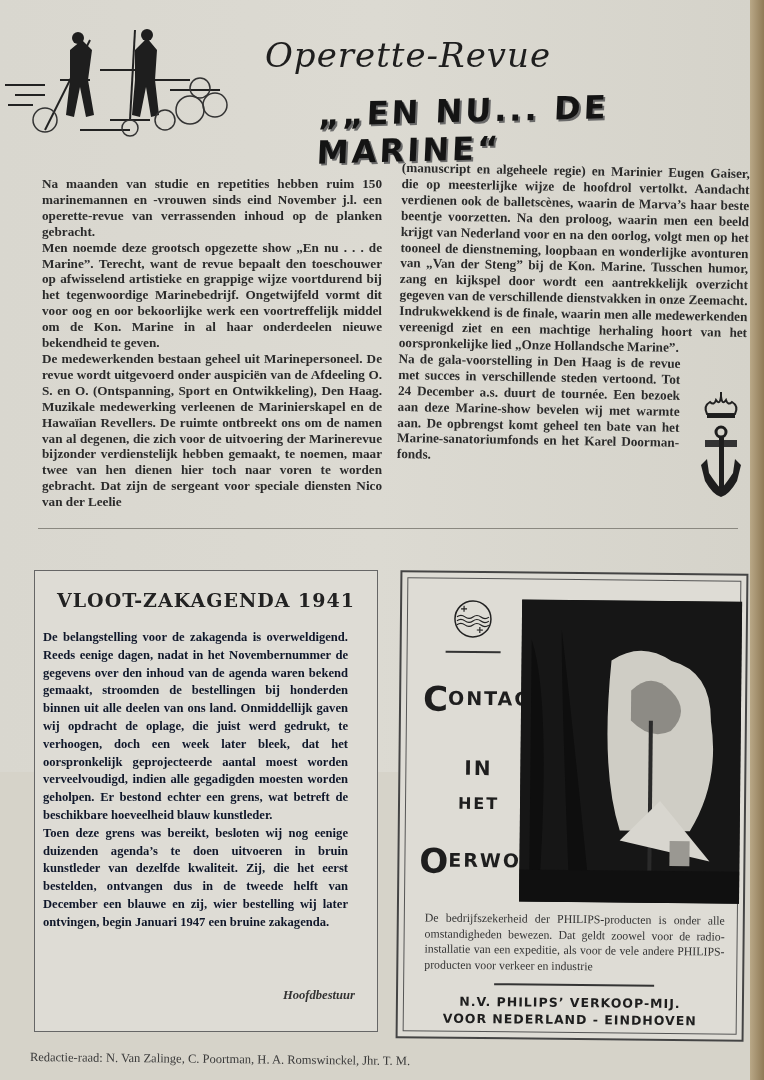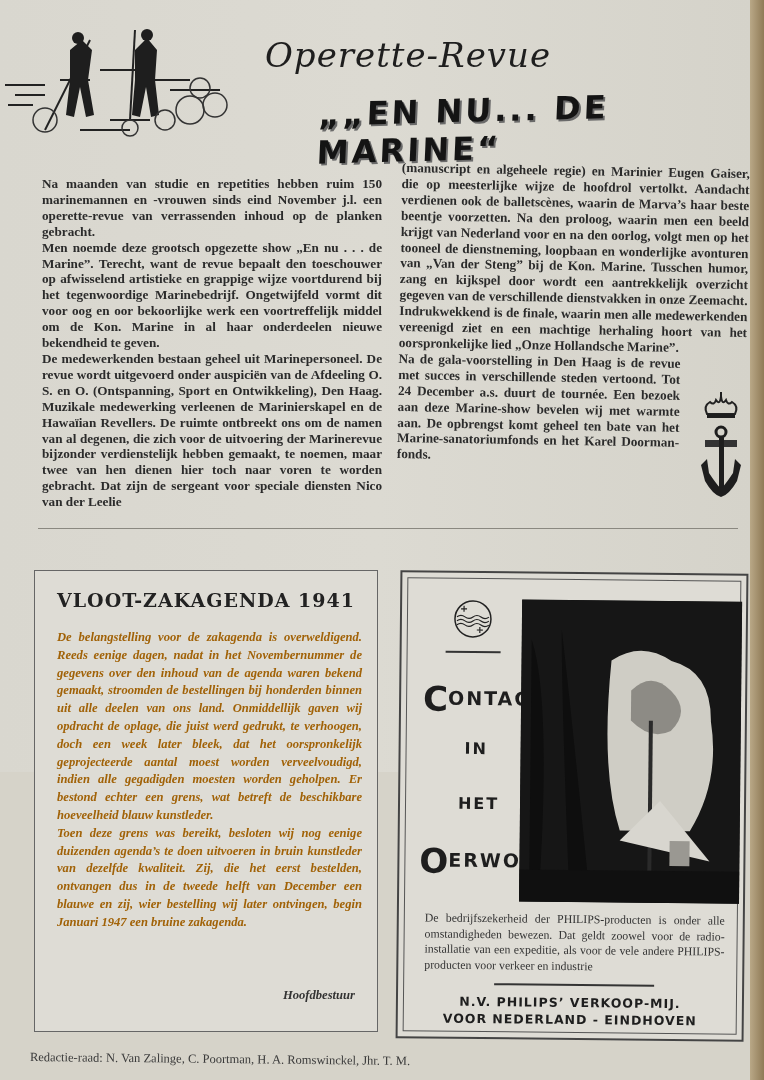--- a/index.html
+++ b/index.html
@@ -55,23 +55,23 @@
     position: absolute; left: 34px; top: 570px; width: 344px; height: 462px;
     border: 1.5px solid #666; box-sizing: border-box;
     background: #dedcd5;
   }
   .vloot-title {
     position: absolute; left: 22px; top: 18px;
     font-family: "DejaVu Serif", serif; font-weight: bold;
     font-size: 19px; letter-spacing: 1px; color: #222;
   }
   .vloot-body {
-    position: absolute; left: 22px; top: 58px; width: 305px;
-    font-family: "Liberation Serif", serif; font-style: italic; font-weight: bold;
-    font-size: 12.6px; line-height: 17.8px; text-align: justify; color: #a16207;
+    position: absolute; left: 8px; top: 58px; width: 305px;
+    font-family: "Liberation Serif", serif; font-weight: bold;
+    font-size: 12.6px; line-height: 17.8px; text-align: justify; color: #0f172a;
   }
   .vloot-body p { margin: 0; }
   .vloot-sign {
     position: absolute; right: 22px; bottom: 28px;
     font-family: "Liberation Serif", serif; font-style: italic; font-weight: bold;
     font-size: 12.6px; color: #333; text-align: right;
   }
   
   .ad-box {
     position: absolute; left: 398px; top: 572px; width: 348px; height: 468px;
@@ -87,21 +87,21 @@
     position: absolute; left: 45px; top: 20px; width: 40px; height: 40px;
   }
   .logo-rule {
     position: absolute; left: 38px; top: 72px; width: 55px; height: 2px; background: #333;
   }
   .contact-word {
     position: absolute; font-family: "DejaVu Sans", sans-serif; font-weight: bold;
     color: #1e1e1e; letter-spacing: 2px;
   }
   .w-contact { left: 16px; top: 100px; font-size: 19px; }
-  .w-in { left: 58px; top: 160px; font-size: 16px; }
+  .w-in { left: 58px; top: 177px; font-size: 20px; }
   .w-het { left: 52px; top: 215px; font-size: 16px; }
   .w-oerwoud { left: 14px; top: 262px; font-size: 19px; }
   .big-cap { font-size: 34px; vertical-align: -6px; letter-spacing: 0; }
   .jungle {
     position: absolute; left: 114px; top: 20px; width: 220px; height: 302px;
     background: #1a1a1a; overflow: hidden;
   }
   .ad-copy {
     position: absolute; left: 20px; top: 332px; width: 300px;
     font-family: "Liberation Serif", serif; font-size: 11.8px; line-height: 15.5px;

